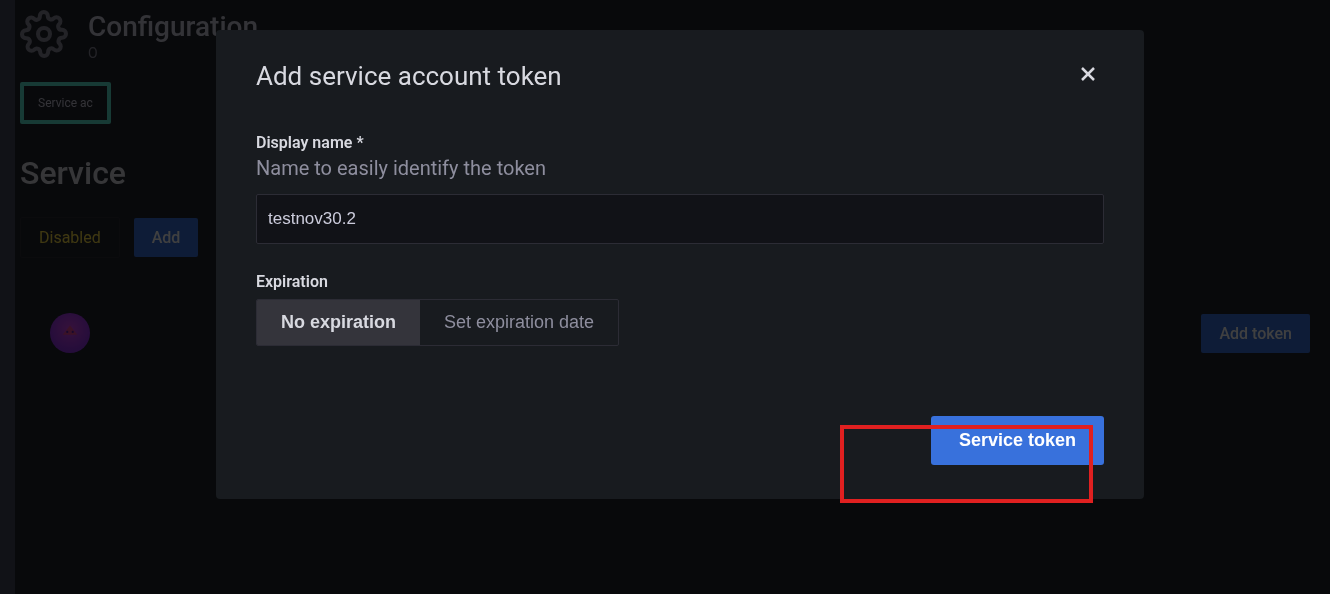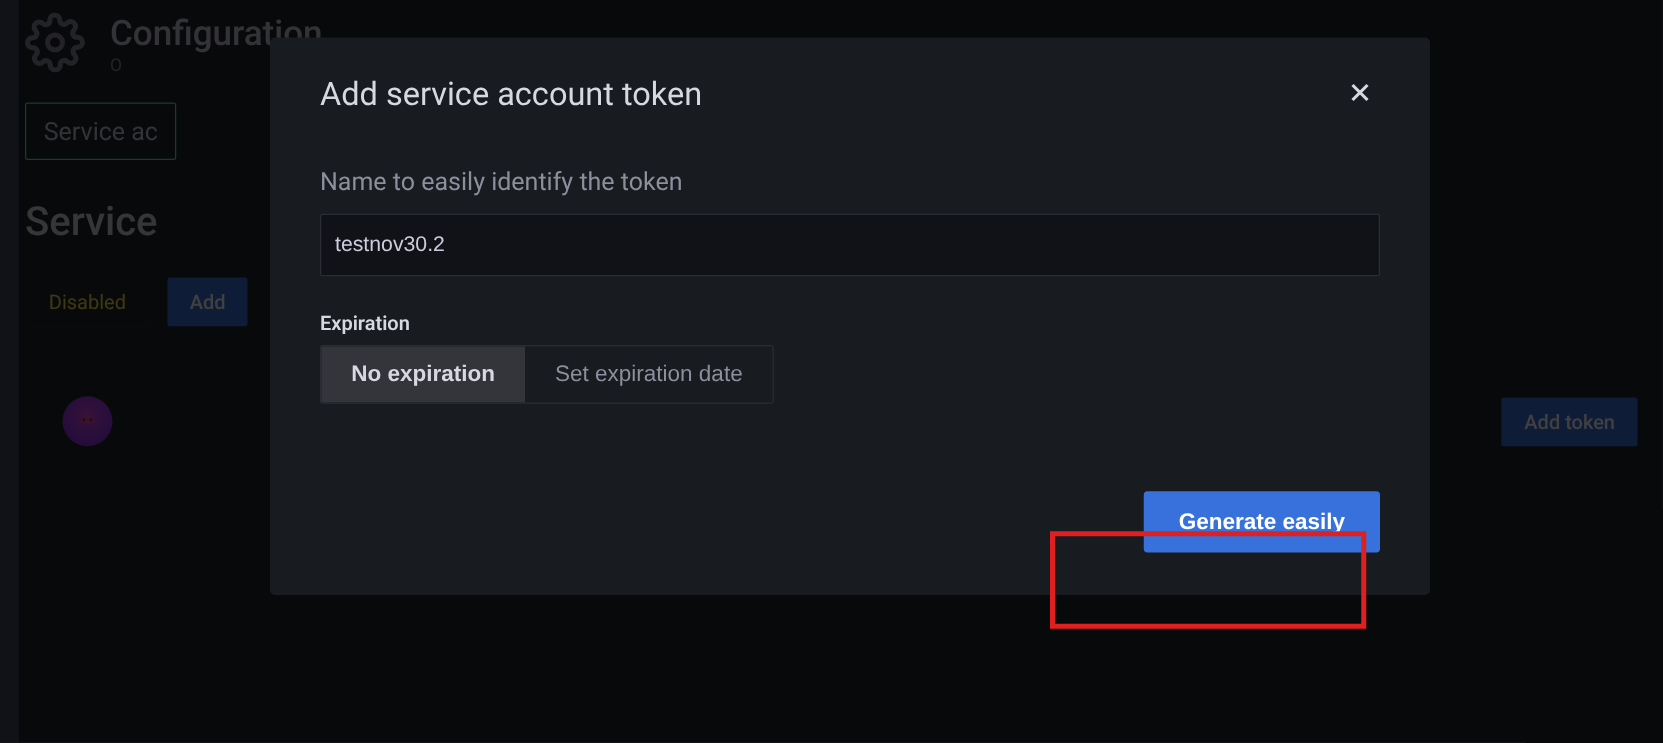--- a/index.html
+++ b/index.html
@@ -52,23 +52,23 @@
     }
     
     .tabs-row {
       padding: 10px 20px;
       display: flex;
       gap: 10px;
     }
     
     .tab {
       padding: 10px 14px;
-      border: 1px solid #5eead4;
-      border-radius: 2px;
-      font-size: 20px;
+      border: 4px solid #5eead4;
+      border-radius: 2px;
+      font-size: 12px;
       color: #ccccdc;
     }
     
     .section-heading {
       font-size: 32px;
       font-weight: 500;
       padding: 20px;
       color: #d8d9e0;
     }
     
@@ -314,30 +314,31 @@
       <button class="close-btn">
         <span>
           <svg viewBox="0 0 24 24" fill="none" stroke="#d8d9e0" stroke-width="2.5">
             <line x1="18" y1="6" x2="6" y2="18"></line>
             <line x1="6" y1="6" x2="18" y2="18"></line>
           </svg>
         </span>
       </button>
     </div>
     
+    <div class="form-label">Display name *</div>
     <div class="form-hint">Name to easily identify the token</div>
     <input type="text" class="text-input" value="testnov30.2" style="">
     
     <div class="expiration-section">
       <div class="form-label">Expiration</div>
       <div class="toggle-group">
         <button class="toggle-option active">No expiration</button>
         <button class="toggle-option">Set expiration date</button>
       </div>
     </div>
     
     <div class="modal-footer">
-      <button class="generate-btn">Generate easily</button>
+      <button class="generate-btn">Service token</button>
     </div>
     
     <div class="highlight-box" style="left: 624px; top: 395px; width: 253px; height: 78px;"></div>
   </div>
 </div>
 
 </body></html>

